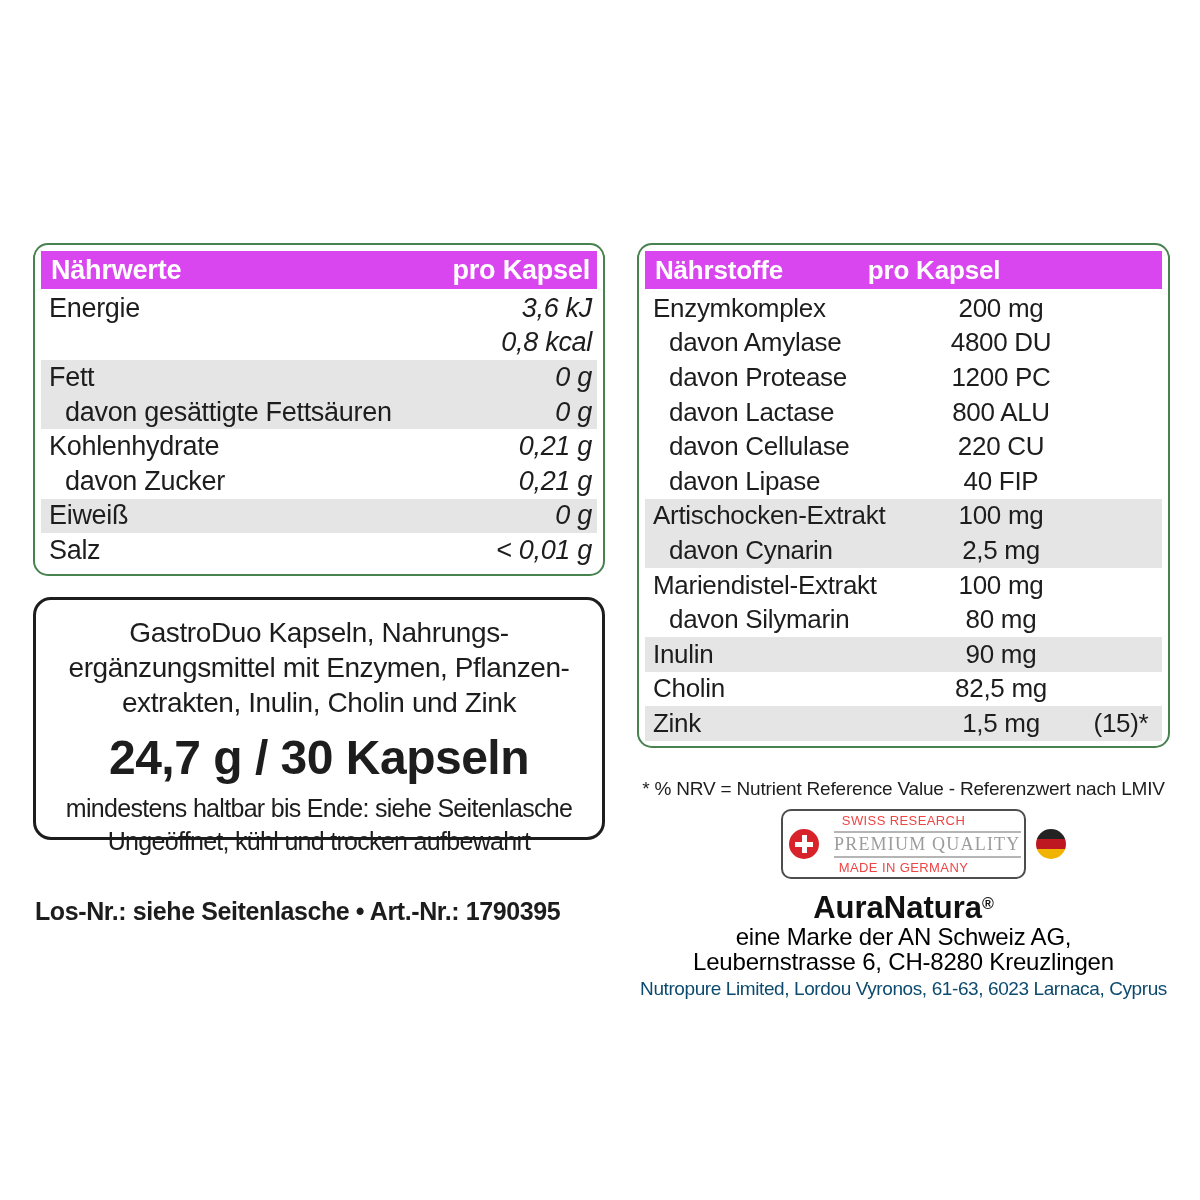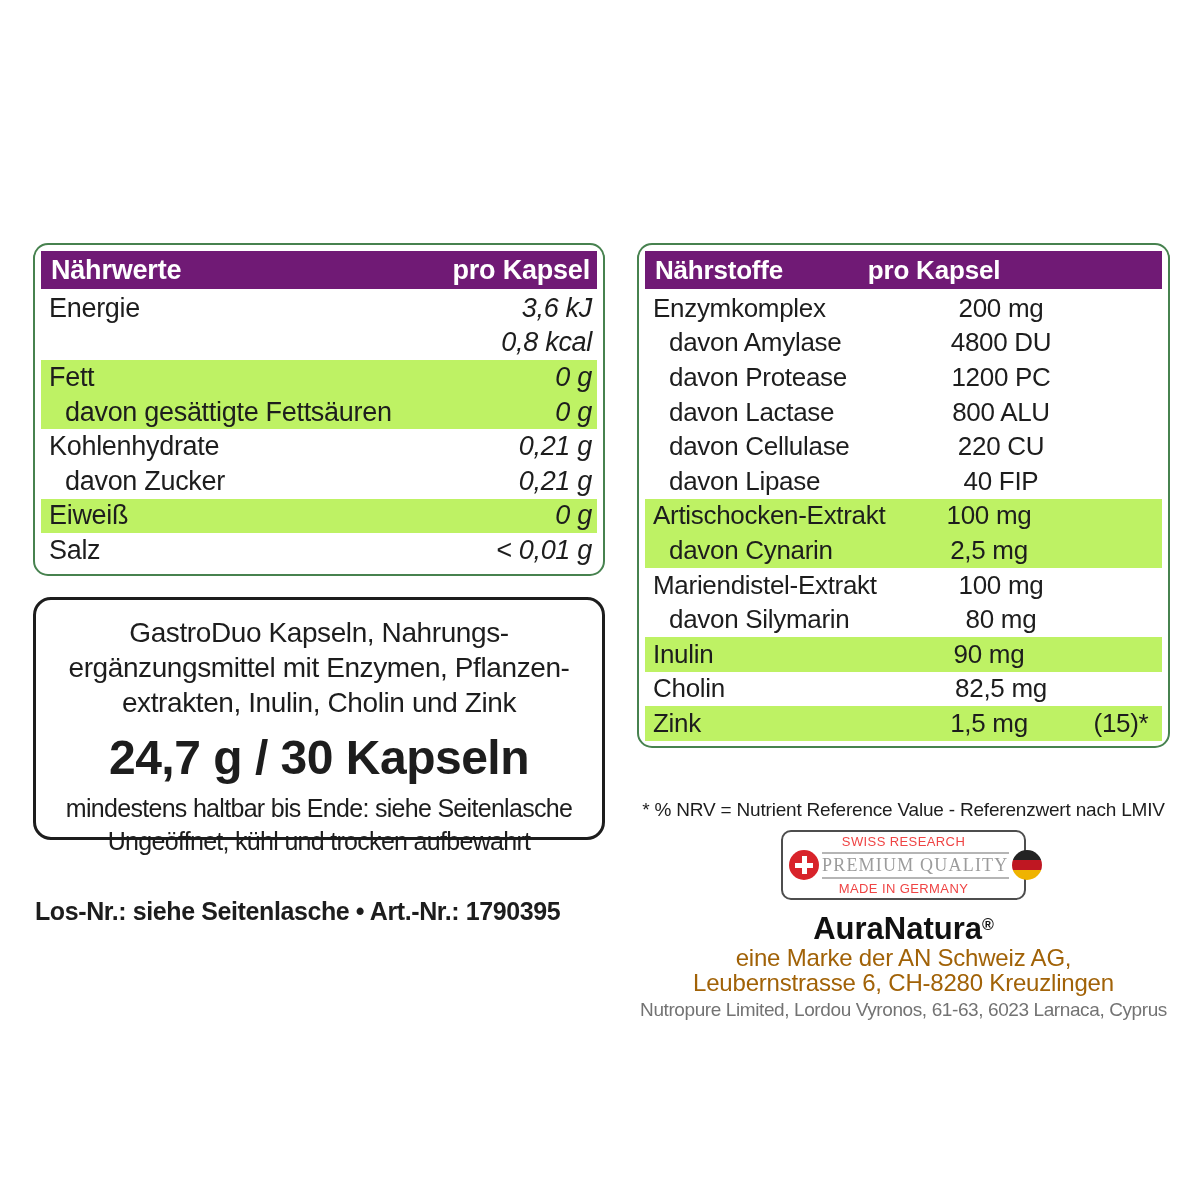--- a/index.html
+++ b/index.html
@@ -4,66 +4,66 @@
 <style>
   html,body{margin:0;padding:0;background:#ffffff;}
   body{font-family:"Liberation Sans",sans-serif;color:#1d1d1d;}
   .canvas{position:relative;width:1200px;height:1200px;background:#ffffff;overflow:hidden;}
 
   
   .ntable{position:absolute;border:2px solid #47824f;border-radius:15px;background:#fff;
           padding:6px;box-sizing:border-box;}
   .ntable.left{left:33px;top:243px;width:572px;height:333px;}
   .ntable.right{left:637px;top:243px;width:533px;height:505px;}
-  .thead{display:flex;justify-content:space-between;align-items:center;background:#701a75;
+  .thead{display:flex;justify-content:space-between;align-items:center;background:#d946ef;
          color:#ffffff;font-weight:bold;height:38px;padding:0 5px 0 10px;box-sizing:border-box;
          margin-bottom:2px;letter-spacing:-0.2px;}
   .ntable.left .thead{font-size:27px;padding-right:7px;}
   .ntable.right .thead{font-size:26px;}
   .trow{display:flex;align-items:center;height:34.6px;padding:0 5px 0 8px;box-sizing:border-box;
         letter-spacing:-0.3px;}
   .ntable.left .trow{font-size:27px;}
   .ntable.right .trow{font-size:26px;}
-  .trow.striped{background:#bef264;gap:12px;}
+  .trow.striped{background:#e5e5e5;}
   .lbl{flex:1;white-space:nowrap;}
   .lbl.indent{padding-left:16px;}
   .val{text-align:right;white-space:nowrap;font-style:italic;}
   .rval{width:168px;text-align:center;white-space:nowrap;}
   .nrv{width:72px;text-align:center;white-space:nowrap;}
 
   
   .descbox{position:absolute;left:33px;top:597px;width:572px;height:243px;border:3px solid #1d1d1d;
            border-radius:18px;box-sizing:border-box;text-align:center;padding-top:15px;background:#fff;}
   .desc-line{font-size:28px;line-height:35px;letter-spacing:-0.4px;white-space:nowrap;}
   .amount{font-size:48px;font-weight:bold;letter-spacing:-0.5px;line-height:54px;margin-top:11px;white-space:nowrap;}
   .storage-line{font-size:25px;line-height:33px;letter-spacing:-0.7px;white-space:nowrap;}
   .storage-block{margin-top:7px;}
 
   .lotline{position:absolute;left:35px;top:897px;width:572px;font-weight:bold;font-size:25px;
            letter-spacing:-0.4px;white-space:nowrap;}
 
   
-  .rightcol{position:absolute;left:637px;top:799px;width:533px;text-align:center;}
+  .rightcol{position:absolute;left:637px;top:778px;width:533px;text-align:center;}
   .footnote{font-size:19px;letter-spacing:-0.2px;white-space:nowrap;}
   .badge{width:245px;margin:9px auto 0;border:2px solid #4d4d4d;border-radius:10px;background:#fff;
          padding:2px 6px;box-sizing:border-box;}
   .badge-top,.badge-bottom{font-size:13px;line-height:15px;letter-spacing:0.4px;color:#ef4444;white-space:nowrap;}
-  .badge-mid{display:flex;align-items:center;gap:3px;margin:1px 0;}
+  .badge-mid{display:flex;align-items:center;gap:15px;margin:1px 0;}
   .flag{width:30px;height:30px;border-radius:50%;flex:0 0 auto;position:relative;}
   .flag.swiss{background:#d8232a;}
   .flag.swiss .cross-h{position:absolute;left:6px;top:12.5px;width:18px;height:5px;background:#fff;}
   .flag.swiss .cross-v{position:absolute;left:12.5px;top:6px;width:5px;height:18px;background:#fff;}
   .flag.german{background:linear-gradient(180deg,#232323 0 33%,#bf1722 33% 66%,#efb300 66% 100%);}
   .premium{flex:1;font-family:"Liberation Serif",serif;font-size:18px;color:#9c9c9c;
            letter-spacing:1.2px;border-top:2px solid #b5b5b5;border-bottom:2px solid #b5b5b5;
            padding:1px 0;white-space:nowrap;}
   .brand-name{margin-top:8px;font-size:31px;font-weight:bold;line-height:32px;color:#111;}
   .reg{font-size:0.52em;vertical-align:0.55em;}
-  .brand-line{font-size:24px;line-height:25px;letter-spacing:-0.2px;color:#a16207;white-space:nowrap;}
-  .brand-line3{font-size:19px;line-height:24px;letter-spacing:-0.4px;margin-top:3px;color:#737373;white-space:nowrap;}
+  .brand-line{font-size:24px;line-height:25px;letter-spacing:-0.2px;color:#000000;white-space:nowrap;}
+  .brand-line3{font-size:19px;line-height:24px;letter-spacing:-0.4px;margin-top:3px;color:#0c4a6e;white-space:nowrap;}
 </style>
 </head>
 <body>
 
 <div class="canvas">
 
   <section class="ntable left">
     <div class="thead">
       <span>Nährwerte</span>
       <span>pro Kapsel</span>

